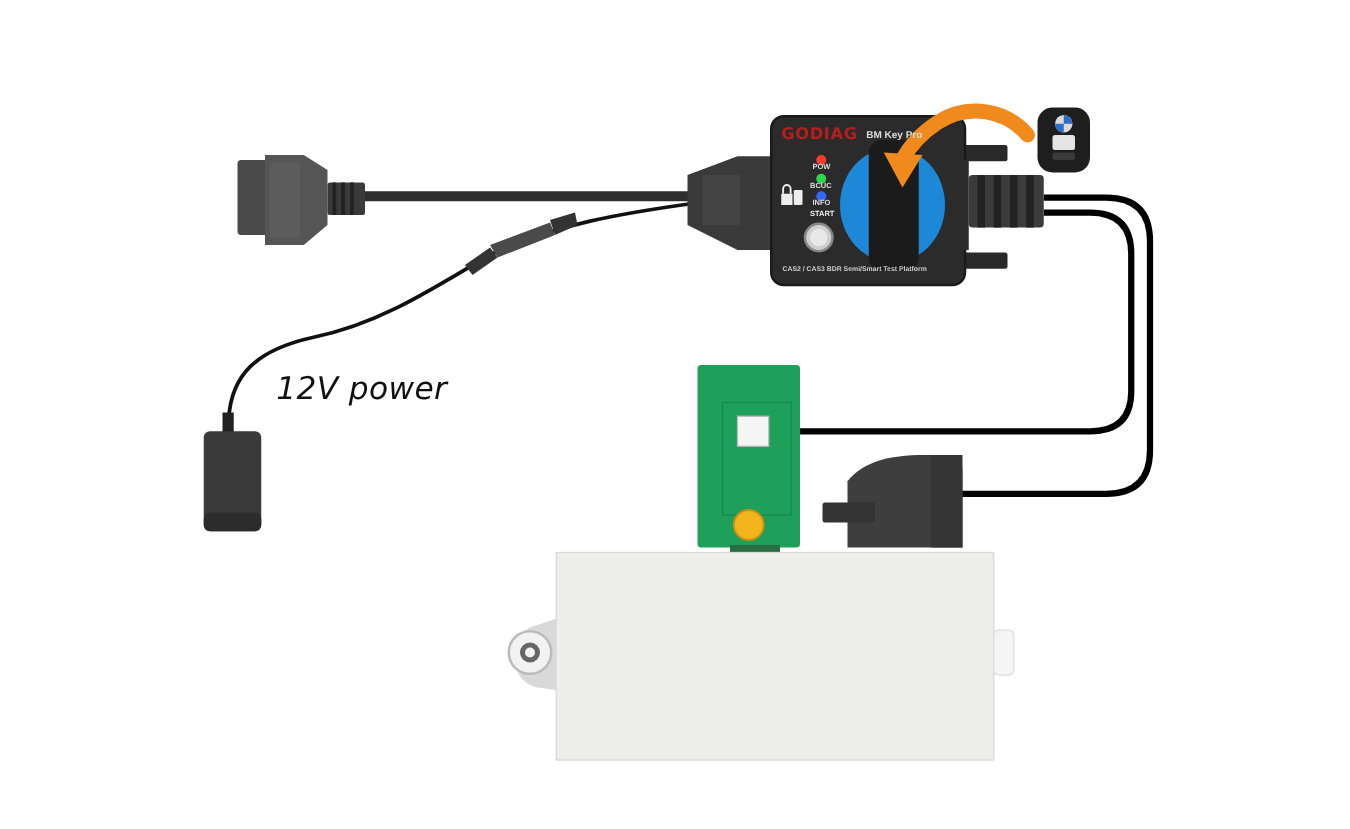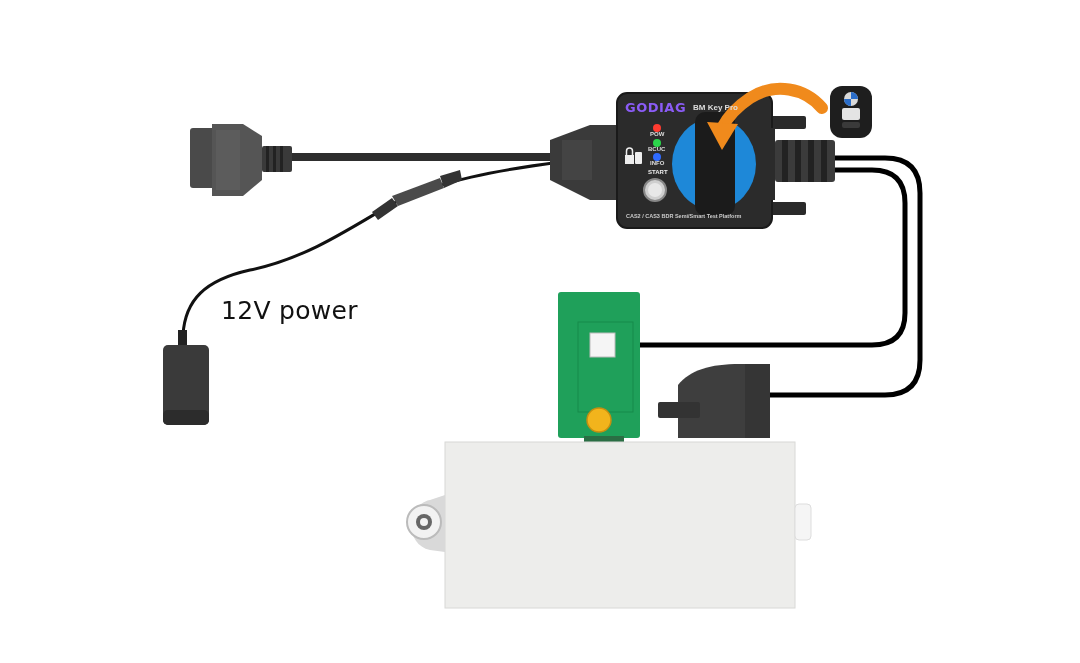--- a/index.html
+++ b/index.html
@@ -1,19 +1,19 @@
 <!DOCTYPE html>
 <html><head>
 <meta charset="utf-8">
 <style>
   html,body{margin:0;padding:0;background:#ffffff;}
   .stage{position:relative;width:1080px;height:663px;overflow:hidden;background:#fff;font-family:"DejaVu Sans",sans-serif;}
   svg{position:absolute;left:0;top:0;}
-  .label-power{position:absolute;left:221px;top:296px;font-family:"DejaVu Sans",sans-serif;font-size:25px;color:#111;letter-spacing:0.3px;}
-  .dev-brand{position:absolute;left:625px;top:100px;font-family:"DejaVu Sans",sans-serif;font-weight:bold;font-size:13px;color:#8b5cf6;letter-spacing:0.5px;}
+  .label-power{position:absolute;left:221px;top:296px;font-family:"DejaVu Sans",sans-serif;font-style:italic;font-size:25px;color:#111;letter-spacing:0.3px;}
+  .dev-brand{position:absolute;left:625px;top:100px;font-family:"DejaVu Sans",sans-serif;font-weight:bold;font-size:13px;color:#b91c1c;letter-spacing:0.5px;}
   .dev-model{position:absolute;left:693px;top:103px;font-family:Liberation Sans, sans-serif;font-size:8px;color:#ddd;font-weight:bold;}
   .dev-led{position:absolute;font-family:"Liberation Sans",sans-serif;font-size:6px;color:#ddd;font-weight:bold;}
   .dev-start{position:absolute;left:648px;top:169px;font-family:"Liberation Sans",sans-serif;font-size:6px;color:#eee;font-weight:bold;}
   .dev-foot{position:absolute;left:626px;top:213px;font-family:"Liberation Sans",sans-serif;font-size:5.5px;color:#ccc;font-weight:bold;white-space:nowrap;}
 </style>
 </head>
 <body>
 
 <div class="stage">
 <svg width="1080" height="663" viewBox="0 0 1080 663">

